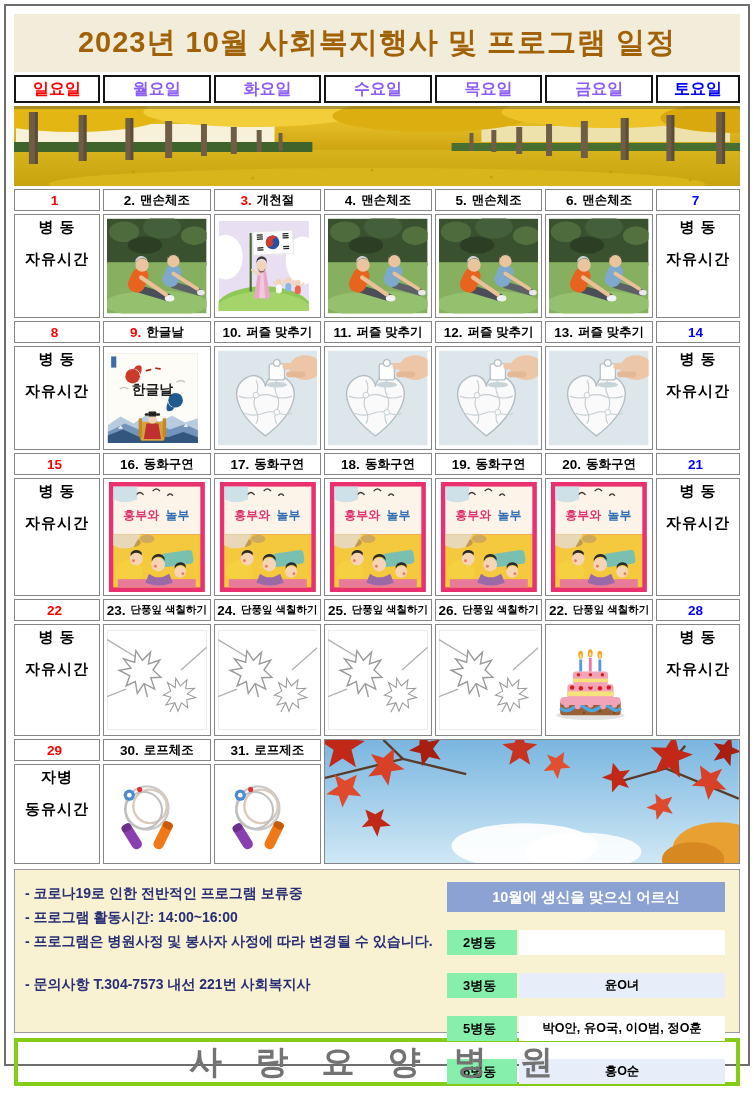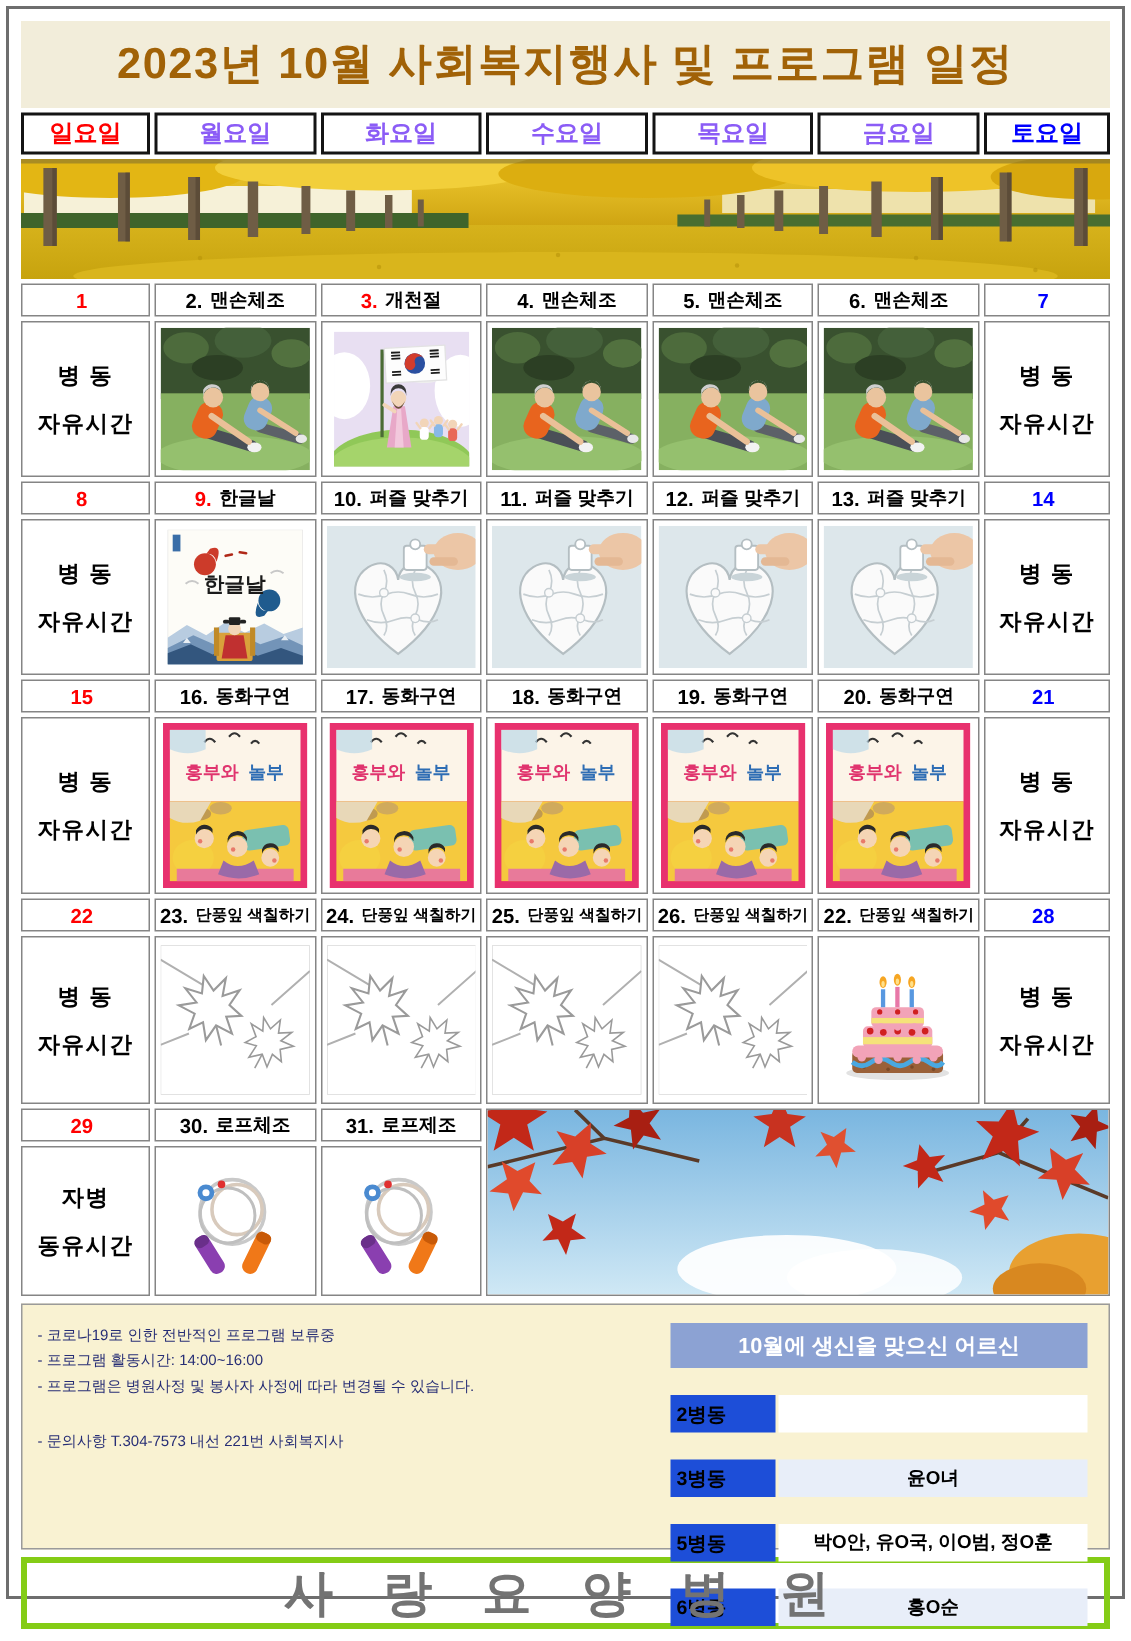--- a/index.html
+++ b/index.html
@@ -17,35 +17,35 @@
   
   .banner{margin-top:3px;height:80px;line-height:0;}
   .banner svg{width:100%;height:80px;}
   
   .cal{margin-top:3px;grid-template-rows:22px 104px 22px 104px 22px 118px 22px 112px 22px 100px;}
   .dc{border:1px solid #858585;background:#fff;display:flex;align-items:center;justify-content:center;gap:5px;
       font-weight:bold;font-size:13.5px;color:#000;white-space:nowrap;}
   .dc .lbl{font-size:12.5px;}
   .dc .lbl.sm{font-size:10.5px;}
   .dc.rn .num{color:#ff0000;} .dc.bn .num{color:#0000ff;} .dc.hn .num{color:#ff0000;}
-  .cc{border:1px solid #858585;background:#fff;display:flex;align-items:center;justify-content:center;
+  .cc{border:1px solid #858585;background:#fff;display:flex;align-items:center;
       padding:3px;overflow:hidden;}
   .cc svg{width:100%;height:100%;}
   .cc.inset svg{width:92%;height:94%;}
   .cc.mid svg{width:84%;height:92%;}
   .cc.ft{flex-direction:column;gap:13px;font-weight:bold;font-size:15px;letter-spacing:1px;color:#000;}
   
   .bottom{margin-top:5px;display:flex;background:#f9f2d2;border:1px solid #9a9a9a;padding:12px 10px 10px 10px;
       box-sizing:border-box;height:164px;gap:10px;}
-  .notes{flex:1;color:#272e75;font-weight:normal;font-size:10px;line-height:1.7;white-space:nowrap;}
+  .notes{flex:1;color:#272e75;font-weight:bold;font-size:14px;line-height:1.7;white-space:nowrap;}
   .notes .gap{margin-top:20px;}
   .bday{width:278px;margin-right:4px;display:grid;grid-template-rows:30px repeat(5,25px);gap:18px;background:#f9f2d2;}
   .bday .hdr{background:#8ca2d3;color:#fff;font-weight:bold;font-size:14.5px;display:flex;align-items:center;justify-content:center;}
   .brow{display:grid;grid-template-columns:70px 1fr;gap:2px;}
-  .brow .ward{background:#1d4ed8;font-weight:bold;font-size:13px;display:flex;align-items:center;padding-left:4px;}
+  .brow .ward{background:#86efac;font-weight:bold;font-size:13px;display:flex;align-items:center;padding-left:16px;}
   .brow .names{background:#fff;font-weight:bold;font-size:12.5px;display:flex;align-items:center;justify-content:center;}
   .brow.alt .names{background:#e8eef9;}
   
   .hospital{margin-top:5px;border:4px solid #84cc16;height:40px;display:flex;align-items:center;justify-content:center;
       font-size:33px;font-weight:800;color:#737373;letter-spacing:12px;}
 </style>
 </head>
 <body>
 
 <svg width="0" height="0" style="position:absolute">

